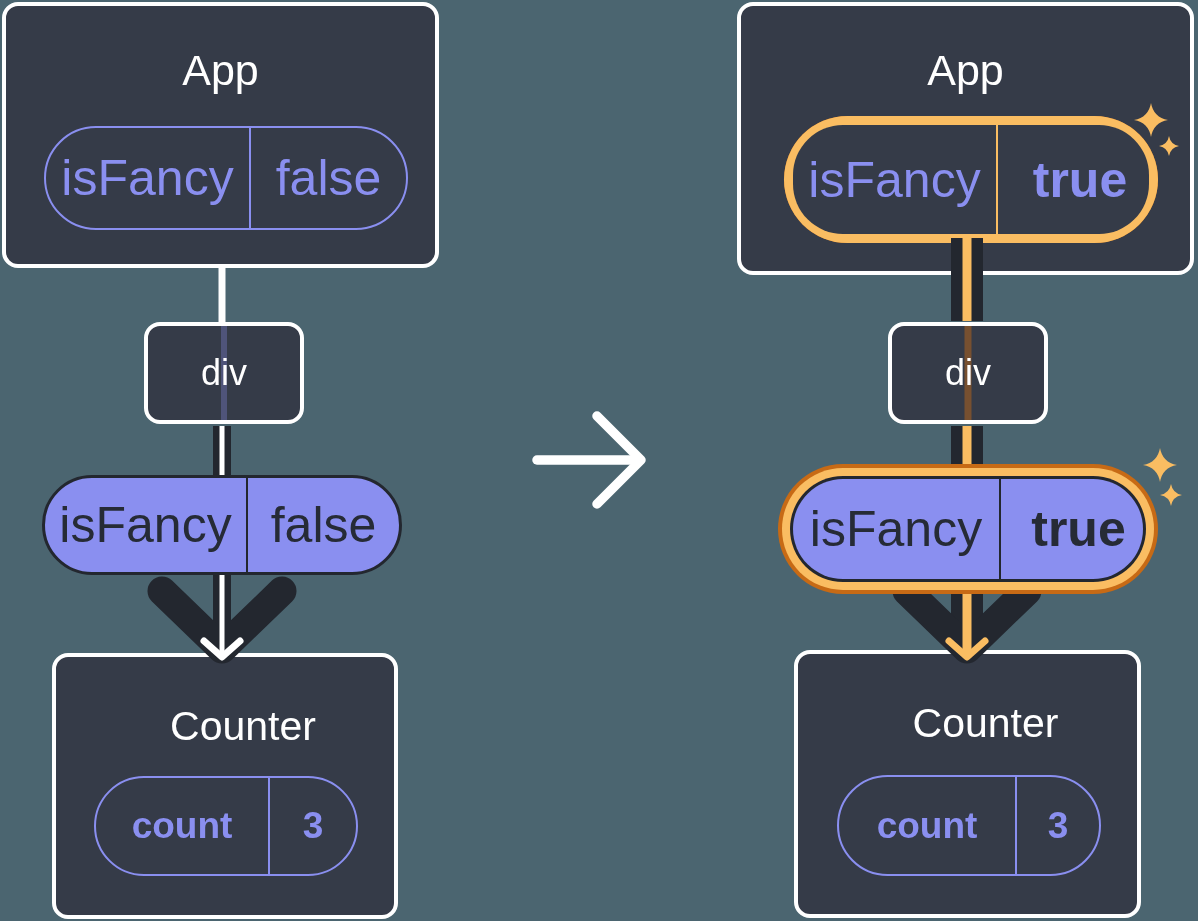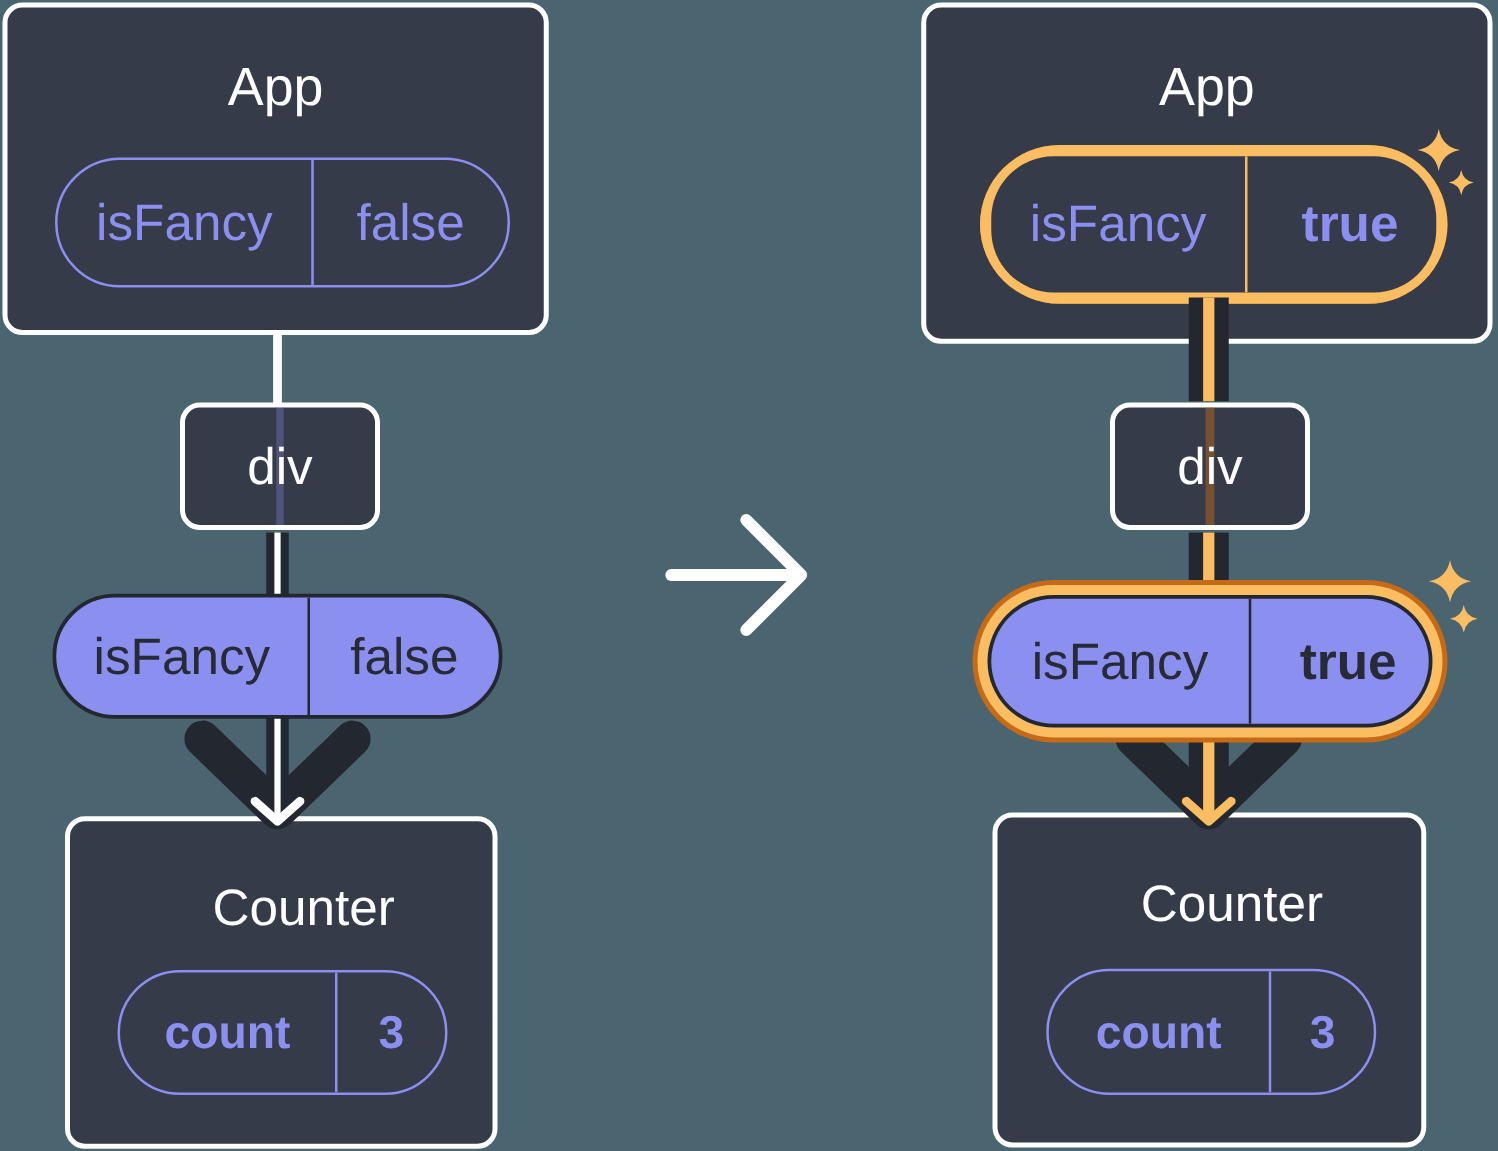--- a/index.html
+++ b/index.html
@@ -19,27 +19,27 @@
   .counter-title{top:46px; font-size:41px;margin-left:36px;}
 
   .left-app{left:2px; top:2px; width:437px; height:266px;}
   .right-app{left:737px; top:2px; width:457px; height:273px;}
   .left-div{left:144px; top:322px; width:160px; height:102px;}
   .right-div{left:888px; top:322px; width:160px; height:102px;}
   .left-counter{left:52px; top:653px; width:346px; height:266px;}
   .right-counter{left:794px; top:650px; width:347px; height:268px;}
 
   .div-card{display:flex; align-items:center; justify-content:center;}
-  .div-label{color:var(--white); font-size:41px; font-weight:500; position:relative; z-index:2;}
+  .div-label{color:var(--white); font-size:36px; font-weight:500; position:relative; z-index:2;}
   .through{position:absolute; left:50%; transform:translateX(-50%); top:0; bottom:0; z-index:1;}
   .through-before{width:6px; background:var(--through-before);}
   .through-after{width:7px; background:var(--through-after);}
 
   .pill{display:flex; align-items:stretch; border-radius:70px; overflow:hidden; z-index:10;}
-  .cell{display:flex; align-items:center; justify-content:center; font-size:41px;}
+  .cell{display:flex; align-items:center; justify-content:center; font-size:50px;}
   .cell.grow{flex:1 1 auto;}
   .bold{font-weight:700;padding-left:13px;}
 
   
   .pill-outline{position:absolute; border:2.5px solid var(--purple); color:var(--purple); background:transparent;}
   .pill-outline .cell-right{border-left:2px solid var(--purple);}
 
   
   .pill-solid{position:absolute; border:3px solid var(--line-dark); background:var(--purple); color:var(--dark-text);}
   .pill-solid .cell-right{border-left:2.5px solid var(--line-dark);}

